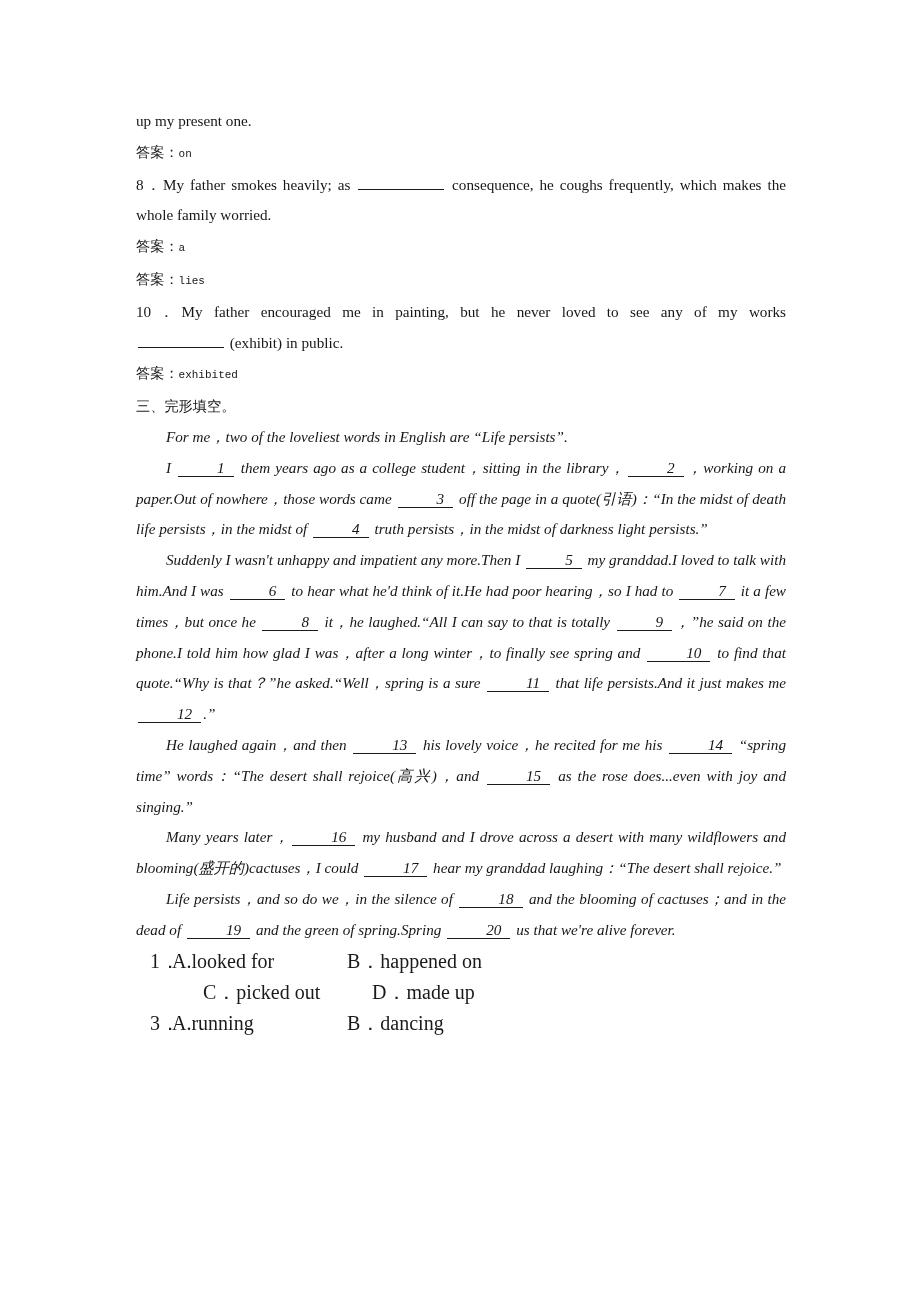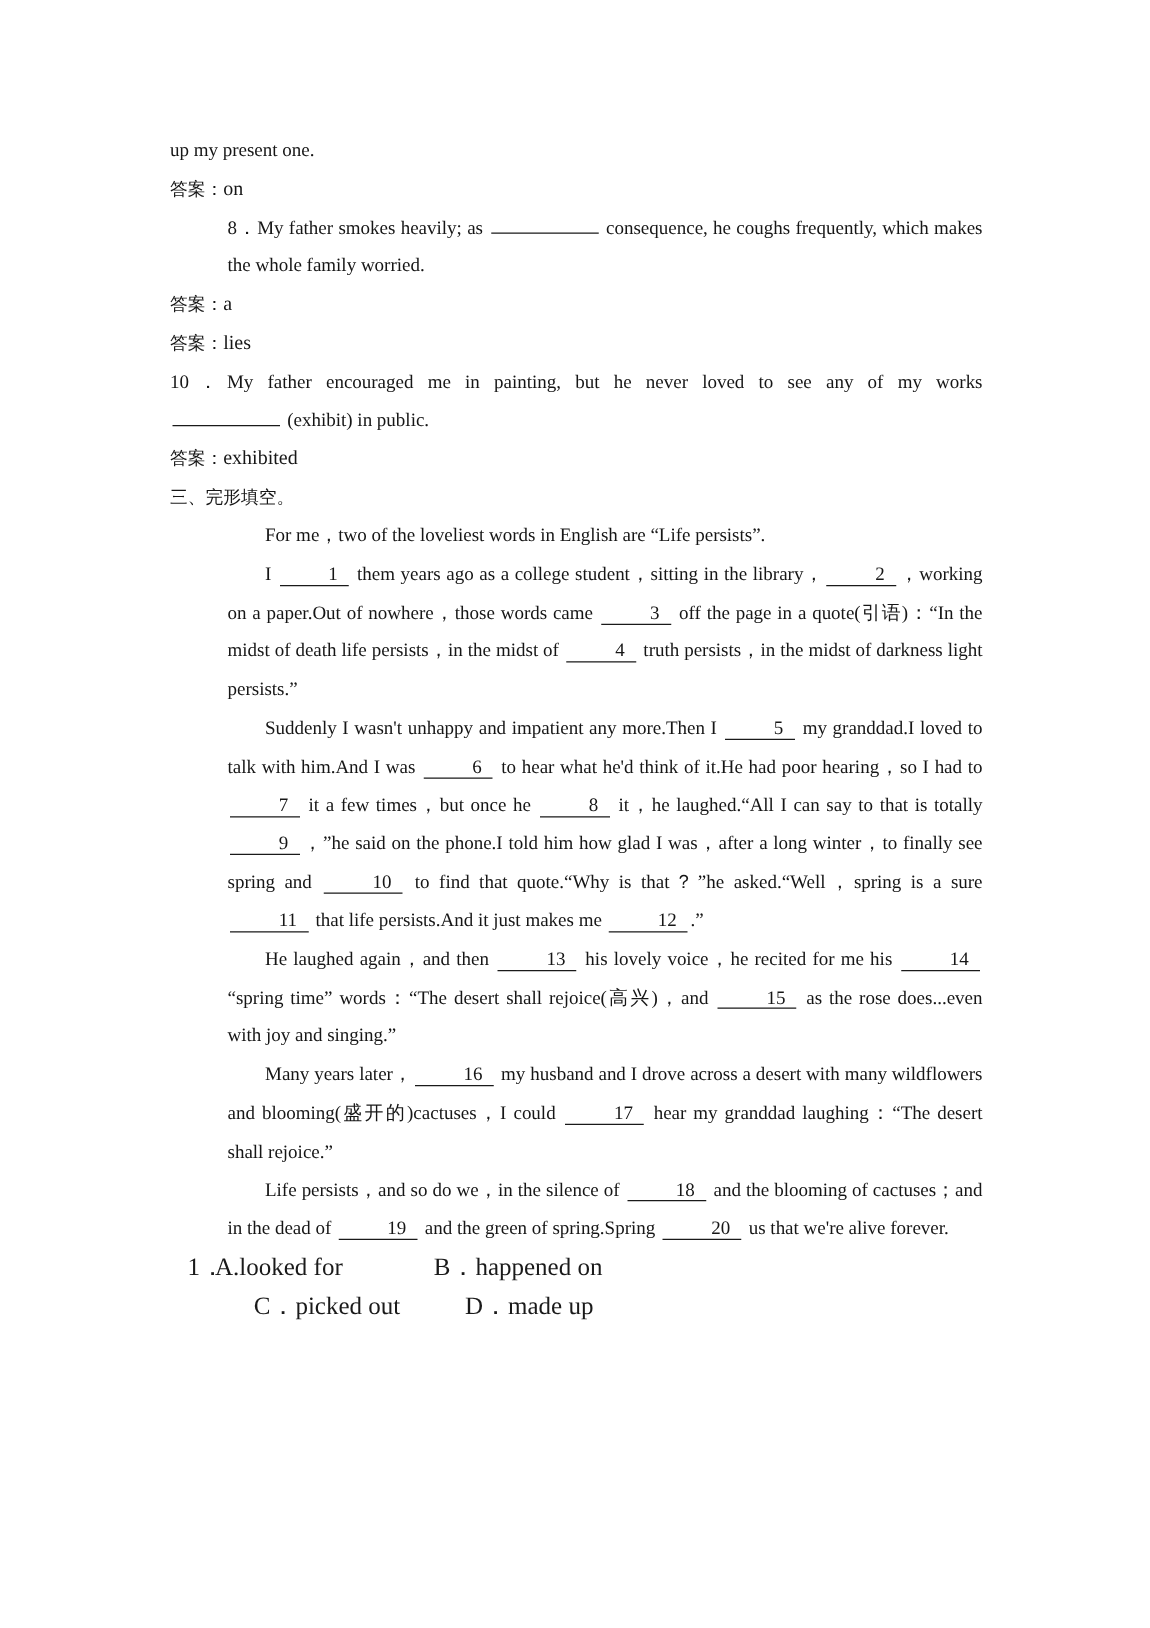--- a/index.html
+++ b/index.html
@@ -38,34 +38,33 @@
   }
   .just {
     text-align: justify;
     text-align-last: justify;
     white-space: normal;
   }
   .just-normal {
     text-align: justify;
     text-align-last: left;
     white-space: normal;
-    margin-left: 46px;
   }
   .cn {
     font-family: "DejaVu Sans", "Liberation Sans", sans-serif;
     font-size: 14.2px;
     text-align: right;
   }
   .ans-label {
     font-family: "DejaVu Sans", "Liberation Sans", sans-serif;
     font-size: 14.2px;
   }
   .ans-val {
-    font-family: Liberation Serif, serif;
-    font-size: 16px;
+    font-family: Liberation Mono, monospace;
+    font-size: 11px;
   }
   .blk-long {
     display: inline-block;
     width: 86px;
     border-bottom: 1.2px solid #1a1a1a;
     height: 14px;
     vertical-align: baseline;
     margin: 0 2px;
   }
   .blk-med {
@@ -86,20 +85,21 @@
     text-align: center;
     min-width: 10px;
   }
   .sec-head {
     font-family: "DejaVu Sans", "Liberation Sans", sans-serif;
     font-size: 14.6px;
     line-height: 30.8px;
   }
   .para-ind {
     text-indent: 30px;
+    font-style: italic;
   }
   .opt-row {
     font-size: 20px;
     line-height: 31.3px;
     white-space: nowrap;
   }
   .opt-num {
     display: inline-block;
     width: 36px;
     text-align: left;

